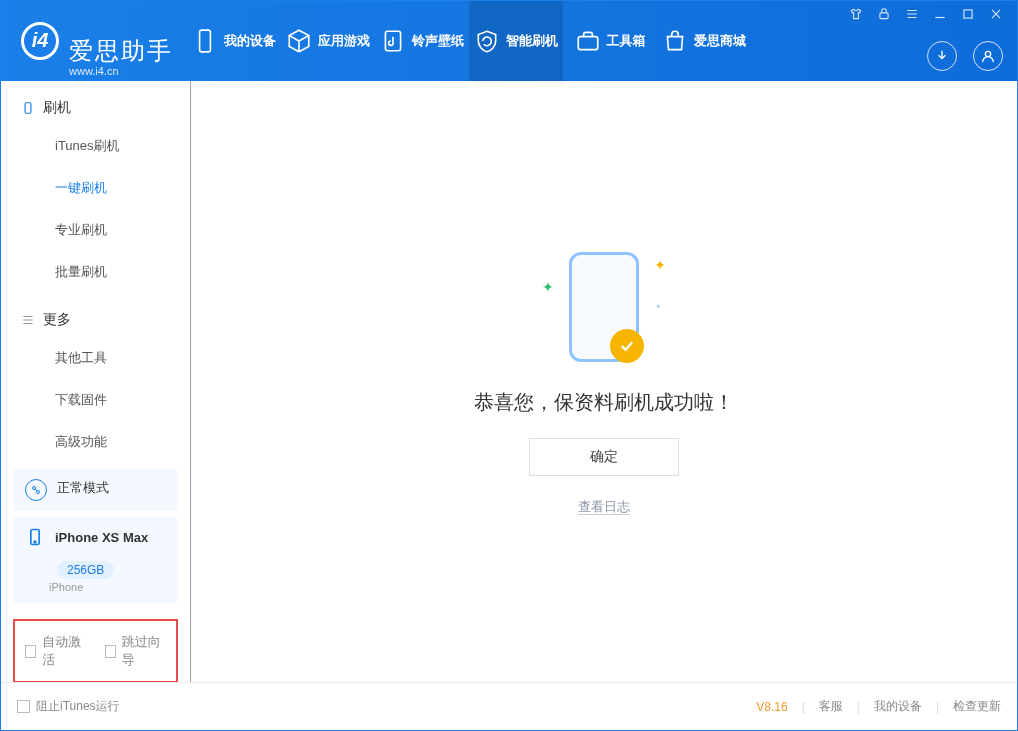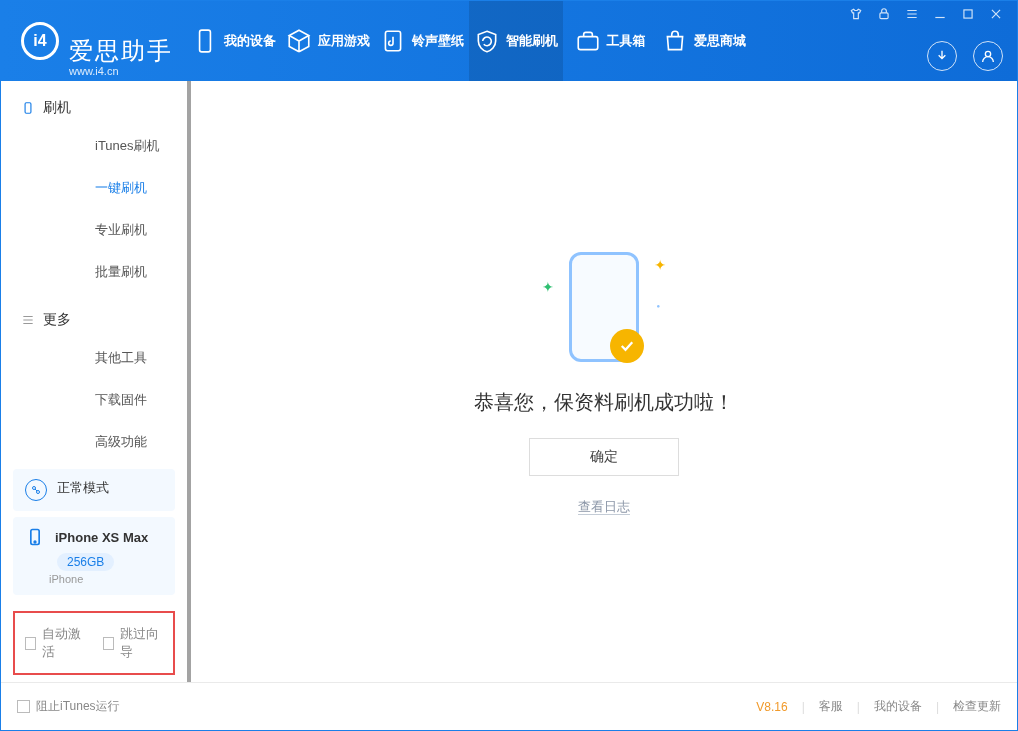--- a/index.html
+++ b/index.html
@@ -2,51 +2,51 @@
 <html><head>
 <meta charset="utf-8">
 <style>
 * { margin: 0; padding: 0; box-sizing: border-box; font-family: "Microsoft YaHei", Arial, sans-serif; }
 body { background: #fff; }
 .window { width: 1018px; height: 731px; border: 1px solid #1a7fe8; display: flex; flex-direction: column; }
 
 
 .header { height: 80px; background: linear-gradient(to right, #1a7fe8, #0e6cd8); display: flex; align-items: center; color: #fff; position: relative; }
 .logo-block { display: flex; align-items: center; padding: 0 14px 0 20px; gap: 10px; }
-.logo-circle { width: 38px; height: 38px; border: 3px solid #fff; border-radius: 50%; display: flex; align-items: center; justify-content: center; font-weight: bold; font-size: 16px; }
+.logo-circle { width: 38px; height: 38px; border: 3px solid #fff; border-radius: 50%; display: flex; align-items: center; justify-content: center; font-weight: bold; font-size: 20px; font-style: italic; }
 .logo-text { display: flex; flex-direction: column; line-height: 1.2; margin-top: 33px; }
 .logo-text .title { font-size: 24px; font-weight: 500; letter-spacing: 2px; }
 .logo-text .sub { font-size: 11px; opacity: 0.85; }
 .nav { display: flex; height: 100%; }
 .nav-item { width: 94px; display: flex; flex-direction: row; align-items: center; justify-content: center; gap: 6px; font-size: 13px; cursor: pointer; font-weight: bold; }
 .nav-item.active { background: rgba(0,0,0,0.12); }
 .nav-icon { width: 26px; height: 26px; display: flex; align-items: center; justify-content: center; }
 .nav-icon svg { width: 26px; height: 26px; fill: none; stroke: #fff; stroke-width: 1.5; }
 .header-right { position: absolute; right: 14px; top: 0; height: 100%; display: flex; flex-direction: column; justify-content: space-between; align-items: flex-end; padding: 6px 0 10px 0; }
 .win-controls { display: flex; gap: 14px; align-items: center; }
 .win-controls span, .win-controls svg { color: #fff; opacity: 0.9; cursor: pointer; }
 .hr-icons { display: flex; gap: 16px; }
 .hr-icons .circ { width: 30px; height: 30px; border: 1.5px solid rgba(255,255,255,0.8); border-radius: 50%; display: flex; align-items: center; justify-content: center; cursor: pointer; }
 
 
 .body { flex: 1; display: flex; min-height: 0; }
 
 
-.sidebar { width: 190px; border-right: 4px solid #a3a3a3; display: flex; flex-direction: column; font-size: 13px; color: #444; }
+.sidebar { width: 190px; border-right: 1px solid #a3a3a3; display: flex; flex-direction: column; font-size: 13px; color: #444; }
 .sb-section { padding: 18px 0 0 0; }
 .sb-header { display: flex; align-items: center; gap: 8px; padding: 0 20px 8px 20px; color: #333; font-size: 14px; }
 .sb-header svg { width: 14px; height: 14px; }
-.sb-item { padding: 12px 20px 12px 54px; cursor: pointer; color: #555; margin-left: 40px; }
+.sb-item { padding: 12px 20px 12px 54px; cursor: pointer; color: #555; }
 .sb-item.active { color: #1a7fe8; }
 .sb-spacer { flex: 1; }
 .sb-card { margin: 6px 12px; background: #f3f9ff; border-radius: 4px; padding: 10px 12px; display: flex; align-items: flex-start; gap: 10px; color: #333; font-size: 13px; }
 .sb-card .ico { width: 22px; height: 22px; border: 1.5px solid #1a7fe8; border-radius: 50%; display: flex; align-items: center; justify-content: center; }
 .sb-device { margin: 0 12px 6px 12px; background: #f3f9ff; border-radius: 4px; padding: 10px 12px; }
 .sb-device .row1 { display: flex; align-items: center; gap: 10px; font-weight: bold; color: #333; font-size: 13px; }
-.sb-device .cap { display: inline-block; margin: 6px 0 2px 32px; background: #e3f0ff; color: #1a7fe8; border-radius: 12px; padding: 2px 10px; font-size: 12px; }
+.sb-device .cap { display: inline-block; margin: 14px 0 2px 32px; background: #e3f0ff; color: #1a7fe8; border-radius: 12px; padding: 2px 10px; font-size: 12px; }
 .sb-device .type { margin-left: 24px; color: #999; font-size: 11px; }
 .sb-options { border: 2px solid #e84c4c; margin: 10px 12px 8px 12px; padding: 12px 10px; display: flex; gap: 18px; color: #888; font-size: 13px; }
 .chk { display: flex; align-items: center; gap: 6px; cursor: pointer; }
 .chk .box { width: 13px; height: 13px; border: 1px solid #bbb; background: #fff; }
 
 
 .main { flex: 1; position: relative; display: flex; flex-direction: column; align-items: center; justify-content: center; gap: 22px; }
 .illus { width: 120px; height: 120px; position: relative; display: flex; align-items: center; justify-content: center; }
 .phone { width: 70px; height: 110px; border: 3px solid #8fc3ff; border-radius: 12px; background: rgba(200,225,255,0.15); position: relative; }
 .badge { position: absolute; right: -8px; bottom: -4px; width: 34px; height: 34px; background: #f7b500; border-radius: 50%; display: flex; align-items: center; justify-content: center; }

